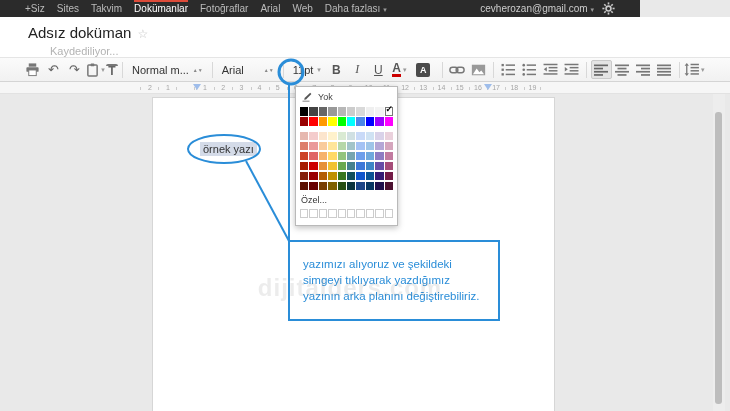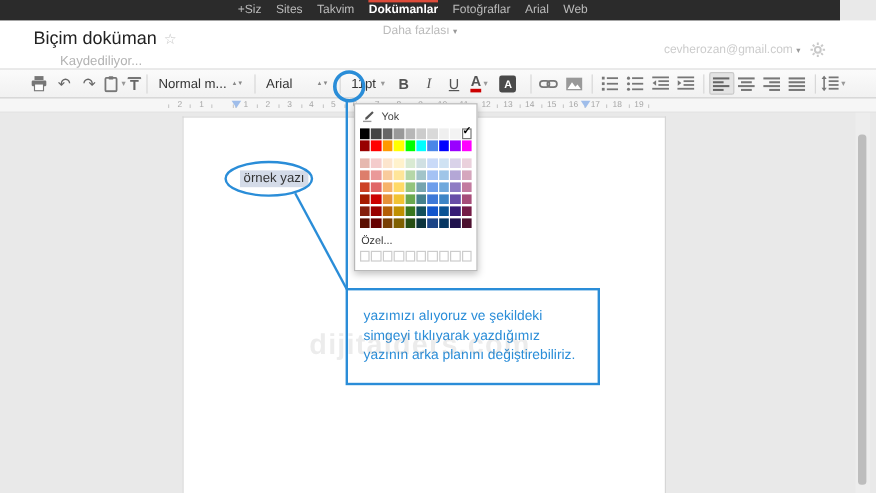--- a/index.html
+++ b/index.html
@@ -1,24 +1,24 @@
 <!DOCTYPE html>
 <html><head>
 <meta charset="utf-8">
 <style>
   * { margin:0; padding:0; box-sizing:border-box; }
   html,body { width:730px; height:411px; overflow:hidden; }
   body { position:relative; background:#e9e9e9; font-family:"Liberation Sans", sans-serif; }
 
   
-  .topbar { position:absolute; left:0; top:0; width:700px; height:17px; background:#2b2b2b;
-            display:flex; align-items:center; padding:0 12px; font-size:10px; color:#bbb; z-index:10;flex-direction:column;}
+  .topbar { position:absolute; left:0; top:0; width:640px; height:17px; background:#2b2b2b;
+            display:flex; align-items:center; padding:0 25px; font-size:10px; color:#bbb; z-index:10;}
   .tb-links { display:flex; height:17px; }
   .tb-link { position:relative; margin-right:12px; line-height:17px; cursor:pointer; white-space:nowrap;}
-  .tb-link.active { color:#fff; font-weight:bold; }
+  .tb-link.active { color:#fff; font-weight:normal; }
   .tb-link.active::after { content:''; position:absolute; left:0; right:0; top:0; height:2px; background:#dd4b39; }
   .tb-more { line-height:17px; cursor:pointer; white-space:nowrap;}
   .tb-right { margin-left:auto; display:flex; align-items:center; gap:8px; }
   .tb-email { color:#ccc; cursor:pointer; white-space:nowrap;}
   .caret { font-size:7px; color:#999; }
 
   
   .header { position:absolute; left:0; top:17px; width:730px; height:40px; background:#fff; z-index:9;}
   .doc-title { position:absolute; left:28px; top:7px; font-size:15px; color:#222; }
   .title-star { color:#c6c6c6; font-size:12px; margin-left:6px; cursor:pointer;}
@@ -126,21 +126,21 @@
           <line x1="13.2" y1="2.8" x2="11.4" y2="4.6"></line>
             <line x1="2.8" y1="13.2" x2="4.6" y2="11.4"></line>
         </g>
       </svg>
     </span>
   </div>
 </div>
 
 <div class="header">
   <div class="doc-title">
-    <span>Biçim doküman</span><span class="title-star">☆</span>
+    <span>Adsız doküman</span><span class="title-star">☆</span>
   </div>
   <div class="menubar">
     <span class="saving">Kaydediliyor...</span>
   </div>
 </div>
 
 <div class="toolbar">
   <span class="ti">
     <svg class="icon-svg" width="15" height="15" viewBox="0 0 16 16" fill="#777">
       <rect x="4" y="1.5" width="8" height="3.5"></rect>

